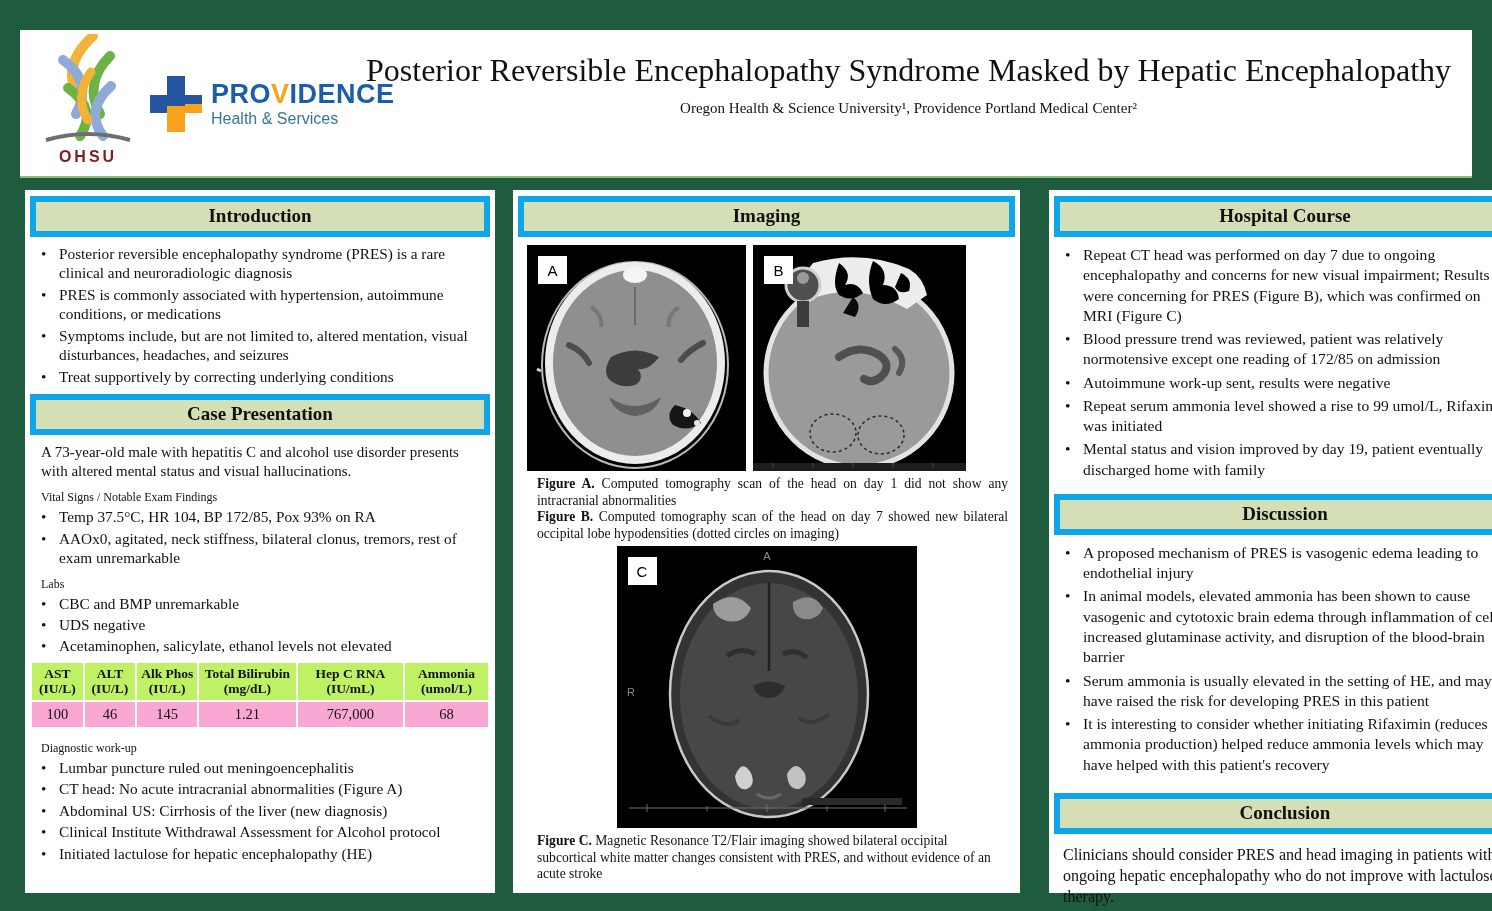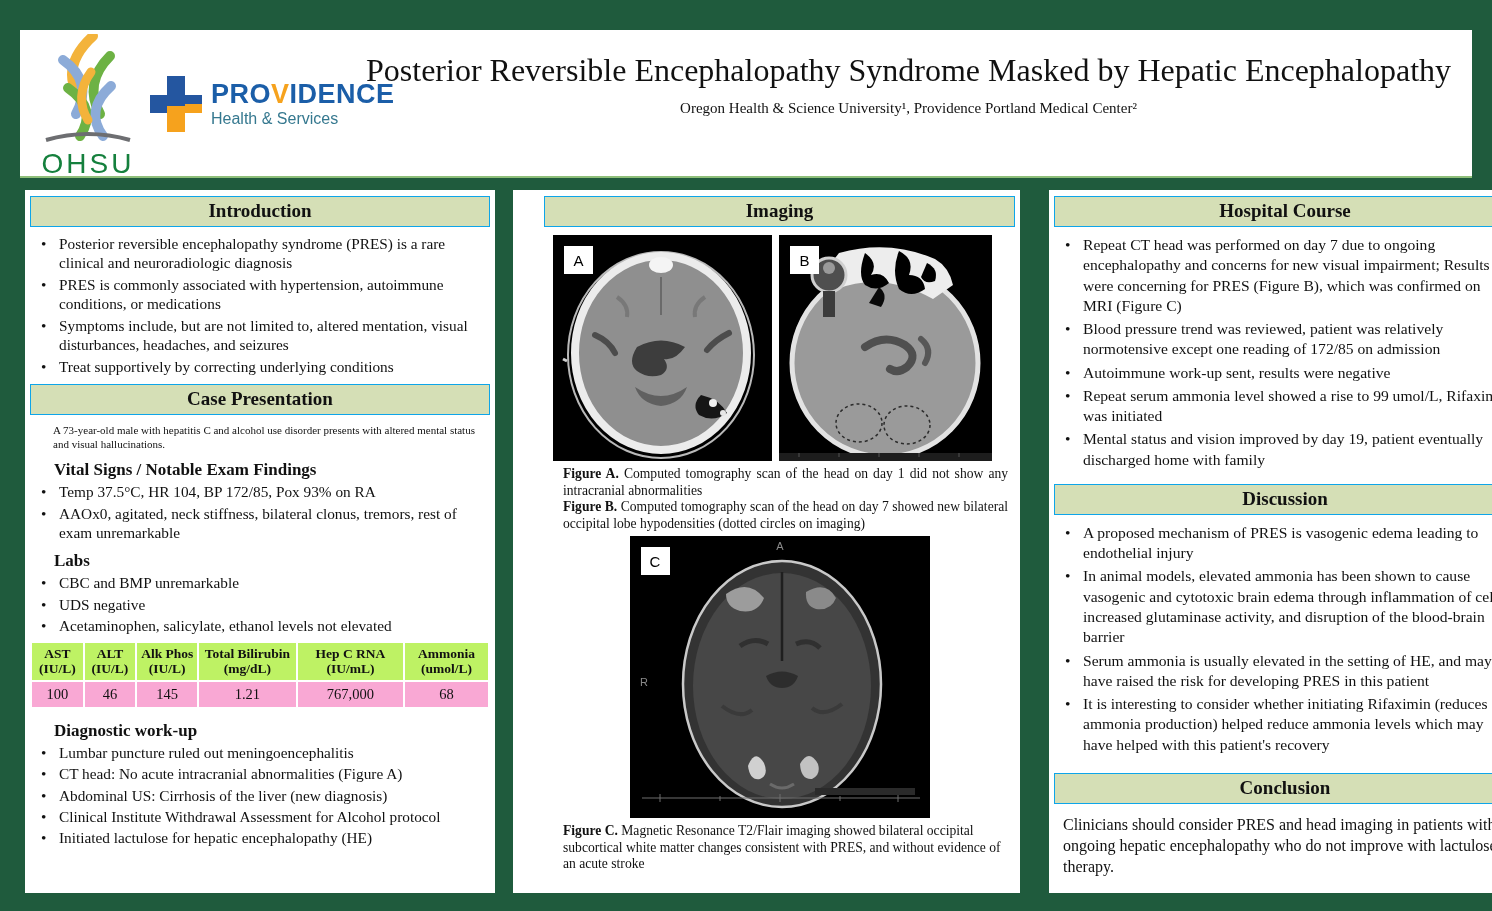--- a/index.html
+++ b/index.html
@@ -13,57 +13,57 @@
   }
 
   
   .header-band {
     position:absolute; left:20px; top:30px; width:1452px; height:148px;
     background:#ffffff; border-bottom:2px solid #8fbf7a;
   }
   .logo-area { position:absolute; left:16px; top:4px; display:flex; align-items:flex-start; }
   .ohsu { width:104px; text-align:center; }
   .ohsu-text {
-    font-family:"Liberation Sans", sans-serif; font-weight:normal;
-    font-size:28px; letter-spacing:3px; color:#15803d; margin-top:-2px;
+    font-family:"Liberation Sans", sans-serif; font-weight:bold;
+    font-size:16px; letter-spacing:3px; color:#7f1d1d; margin-top:-2px;
   }
   .prov { display:flex; align-items:center; gap:9px; margin-left:10px; margin-top:42px; }
   .prov-text .prov-name {
     font-family:"Liberation Sans", sans-serif; font-weight:bold;
     font-size:27px; color:#1b5ea8; letter-spacing:0.5px; line-height:1;
   }
   .prov-text .prov-name .v-orange { color:#f6a21d; }
   .prov-text .prov-tag {
     font-family:"Liberation Sans", sans-serif;
     font-size:16px; color:#35788f; margin-top:2px;
   }
   .header-center { position:absolute; left:345px; right:20px; top:22px; text-align:center; }
   .poster-title { font-size:32px; font-weight:normal; white-space:nowrap; }
   .poster-authors { font-size:18px; font-weight:bold; margin-top:16px; }
   .poster-affil { font-size:15px; margin-top:11px; }
 
   
   .panel { position:absolute; top:190px; height:703px; background:#ffffff; }
   .panel-left  { left:25px;  width:470px; }
-  .panel-mid   { left:513px; width:507px;padding-left:26px; }
+  .panel-mid   { left:513px; width:507px; }
   .panel-right { left:1049px; width:472px; }
 
   .section-bar {
-    margin:6px 5px 0 5px; background:#d5dfb6; border:1px solid #0ea5e9;
+    margin:6px 5px 0 5px; background:#d5dfb6; border:6px solid #0ea5e9;
     text-align:center; font-weight:bold; font-size:19px; padding:3px 0 4px 0;
   }
 
   .pad { padding:0 10px; }
 
   .bullet { display:flex; font-size:15.3px; line-height:1.27; margin:2px 0; }
   .bullet .dot { flex:none; width:24px; padding-left:6px; }
   .bullet .btext { flex:1; }
 
-  .para { font-size:11px; line-height:1.28; margin:8px 2px 6px 18px; }
-  .subhead { font-weight:bold; font-size:17px; margin:9px 2px 2px 19px; }
+  .para { font-size:15px; line-height:1.28; margin:8px 2px 6px 6px; }
+  .subhead { font-weight:normal; font-size:12px; margin:9px 2px 2px 6px; }
 
   
   table.labs { border-collapse:collapse; width:calc(100% - 10px); margin:5px 5px; table-layout:fixed; }
   table.labs th {
     background:#bef264; border:2px solid #ffffff; font-size:13.5px;
     font-weight:bold; text-align:center; padding:3px 1px; line-height:1.15;
   }
   table.labs td {
     background:#f9a8d4; border:2px solid #ffffff; font-size:14.5px;
     text-align:center; padding:4px 1px;

